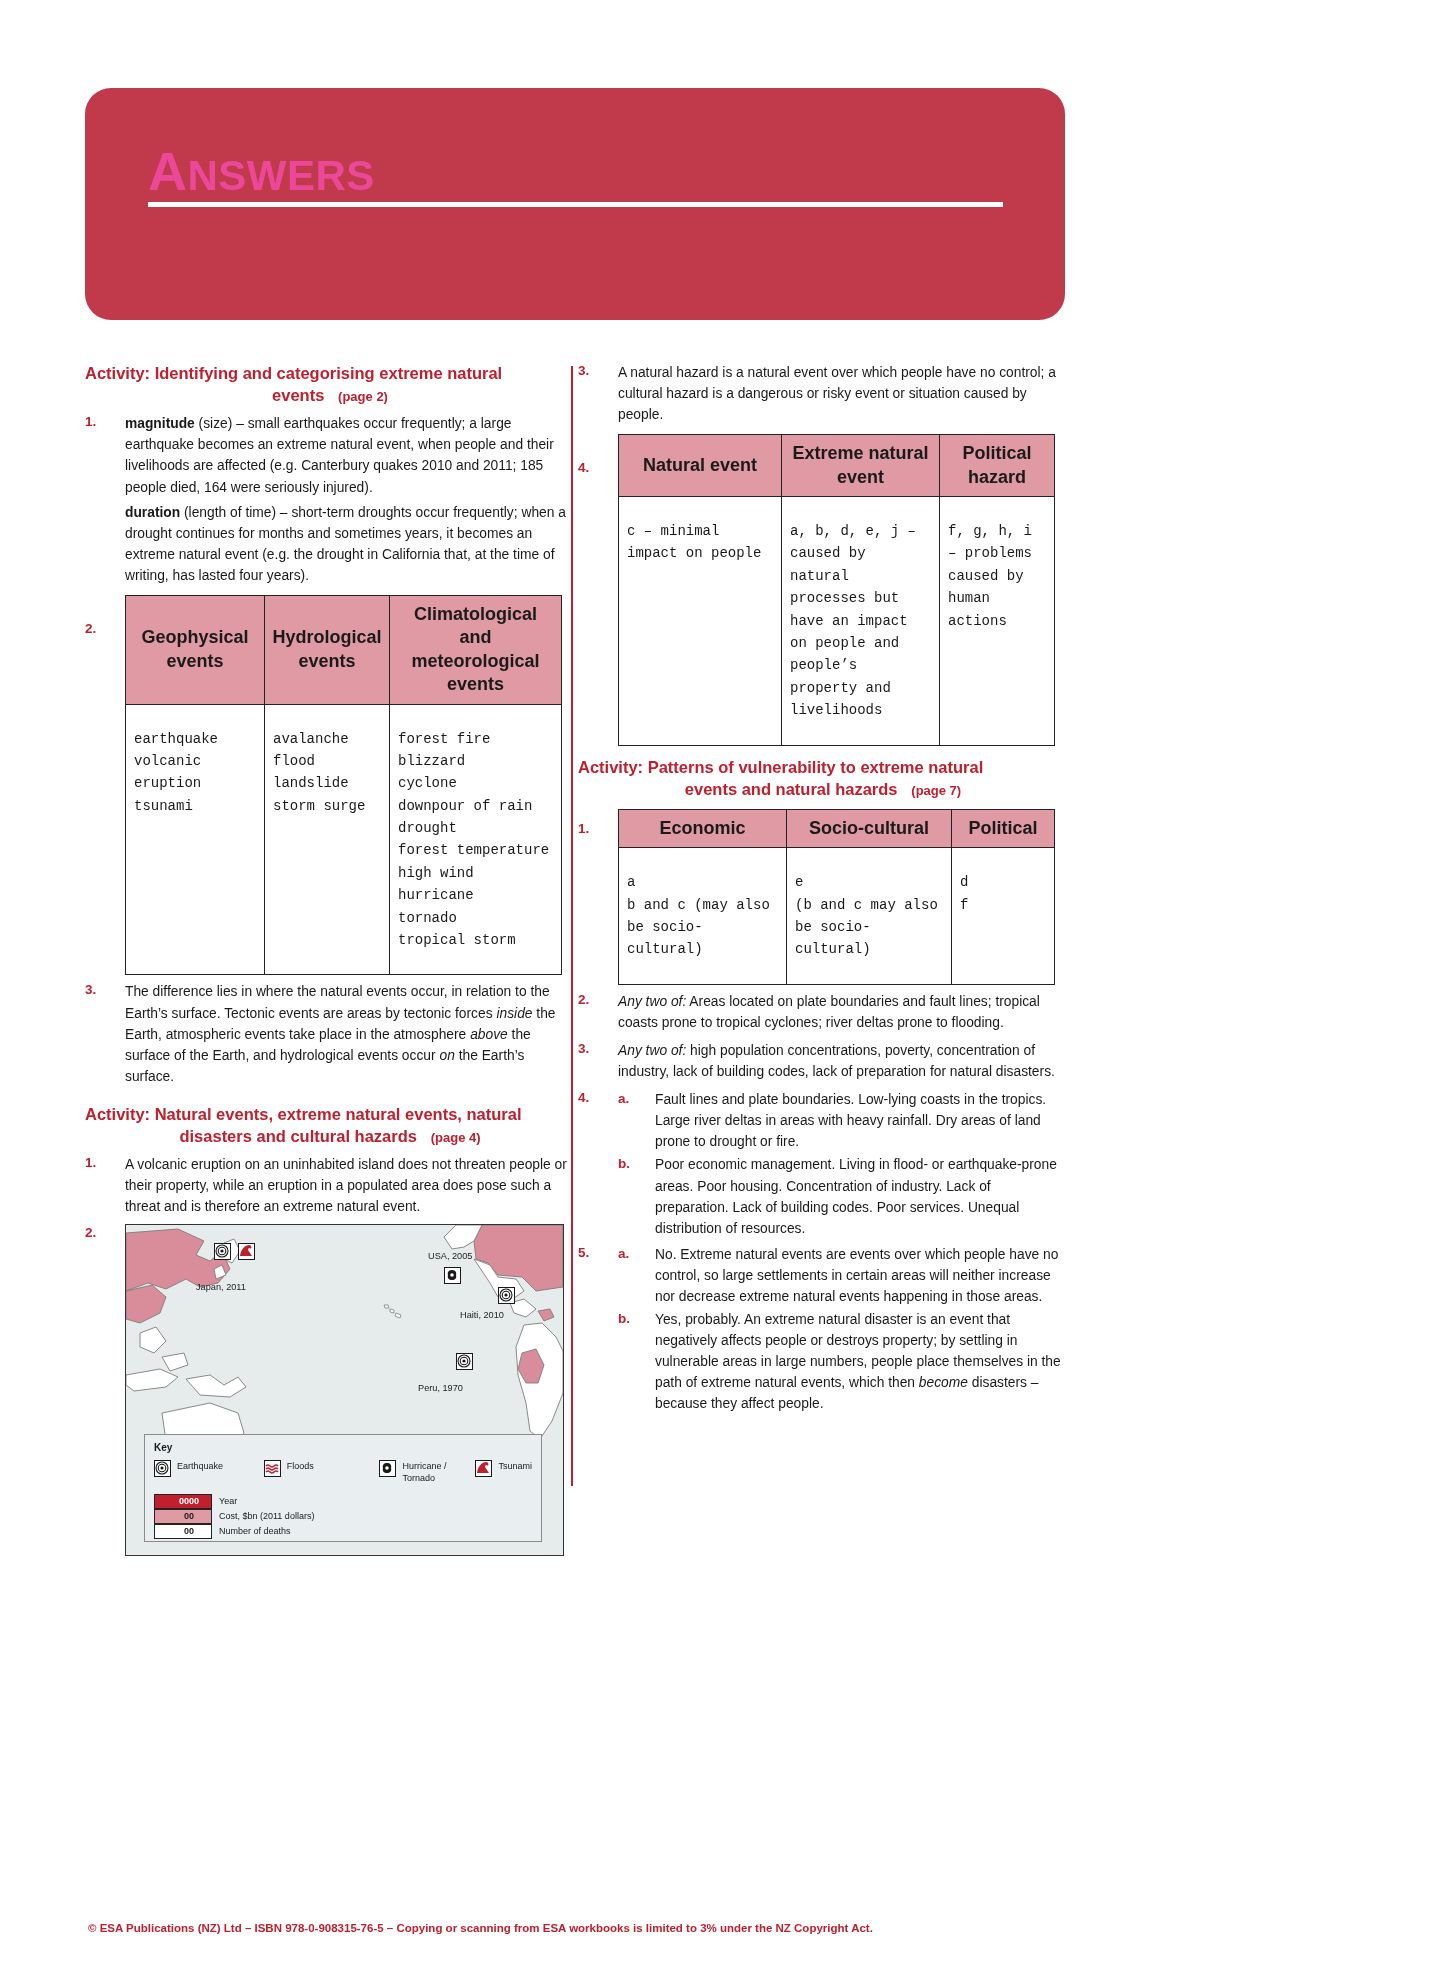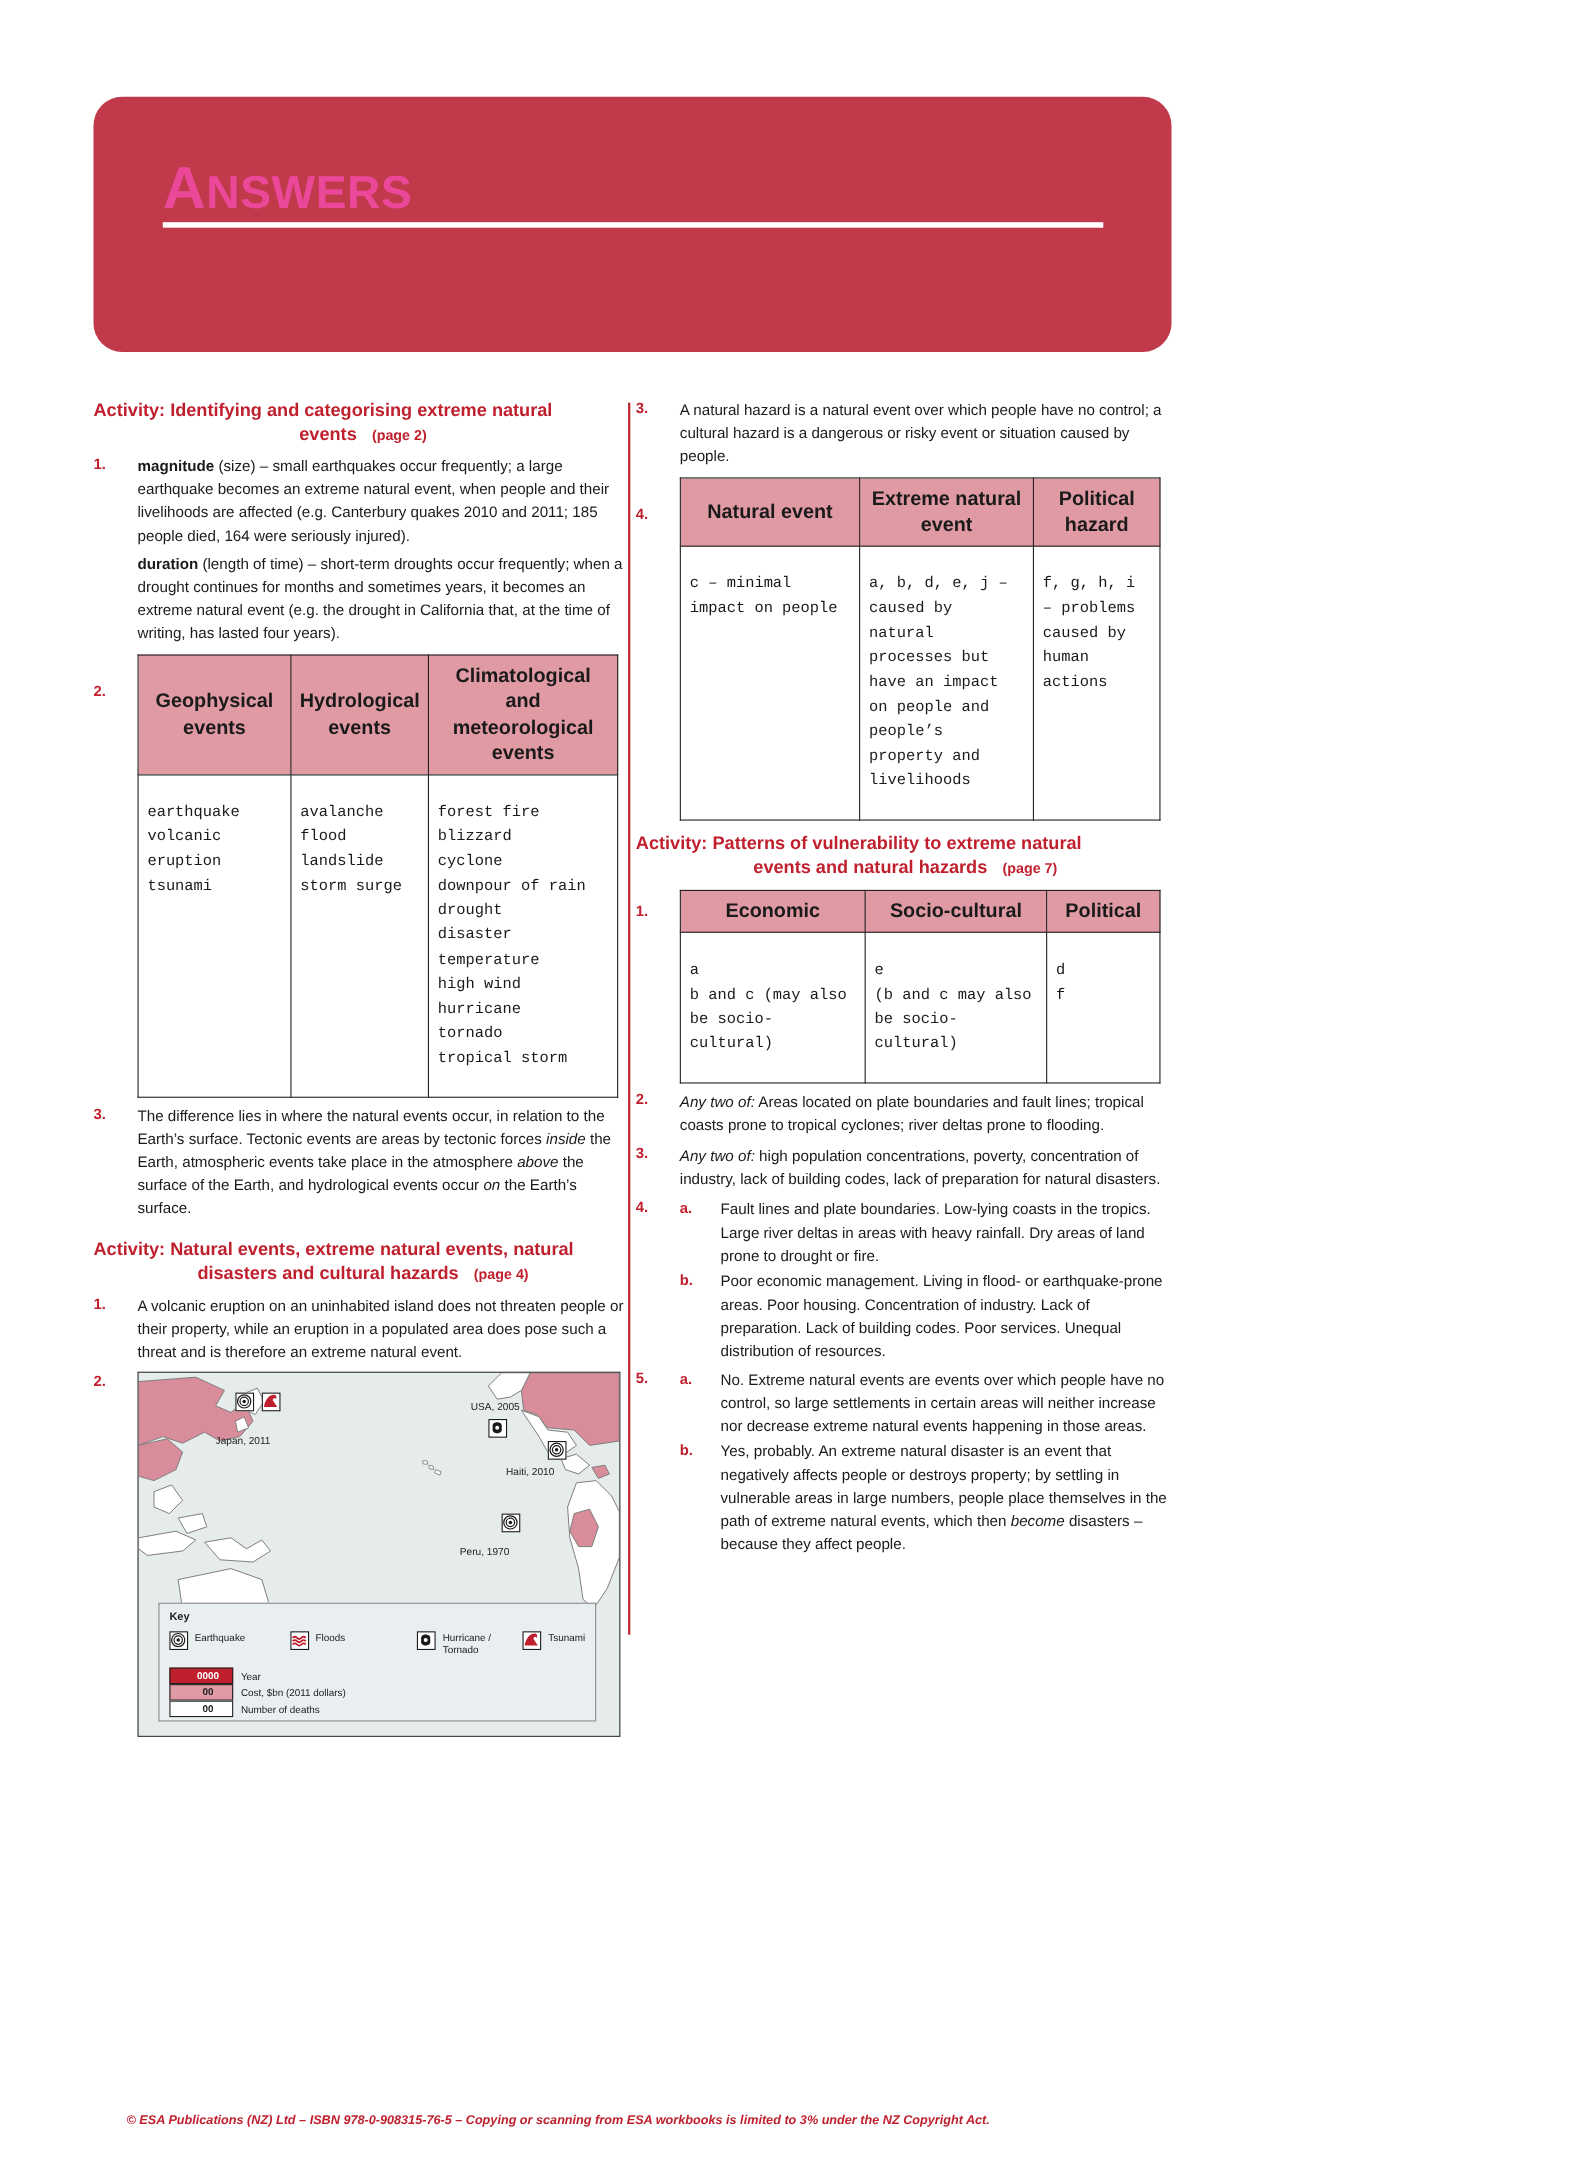--- a/index.html
+++ b/index.html
@@ -57,21 +57,21 @@
   .lg-txt{font-size:9px;line-height:1.25;padding-top:1px;}
   .legend-bars{margin-top:10px;font-size:9px;}
   .lgbar{display:flex;align-items:center;margin-bottom:0;}
   .lgswatch{width:58px;height:15px;border:1px solid #222;box-sizing:border-box;text-align:center;font-size:9px;line-height:13px;font-weight:bold;padding-left:12px;}
   .lgswatch.y{background:#c0202e;color:#fff;}
   .lgswatch.c{background:#e09aa4;color:#222;}
   .lgswatch.d{background:#fff;color:#222;}
   .lgcap{font-size:9px;margin-left:7px;}
 
   
-  .footer{position:absolute;left:88px;top:1922px;font-size:11.5px;color:#c0202e;font-style:italic;font-weight:bold;margin-left:27px;}
+  .footer{position:absolute;left:88px;top:1922px;font-size:11.5px;color:#c0202e;font-weight:bold;}
 </style>
 </head>
 <body>
 
 <div class="page">
 
   <div class="banner"></div>
   <div class="banner-title"><span class="cap">A</span><span>NSWERS</span></div>
   <div class="banner-rule"></div>
 
@@ -119,21 +119,21 @@
                   <div>storm surge</div>
                 </div>
               </td>
           <td>
                 <div id="c2">
                   <div>forest fire</div>
                   <div>blizzard</div>
                   <div>cyclone</div>
                   <div>downpour of rain</div>
                   <div>drought</div>
-                  <div>disaster temperature</div>
+                  <div>forest temperature</div>
                   <div>high wind</div>
                   <div>hurricane</div>
                   <div>tornado</div>
                   <div>tropical storm</div>
                 </div>
               </td>
         </tr>
           </tbody>
       </table>
     </div>

